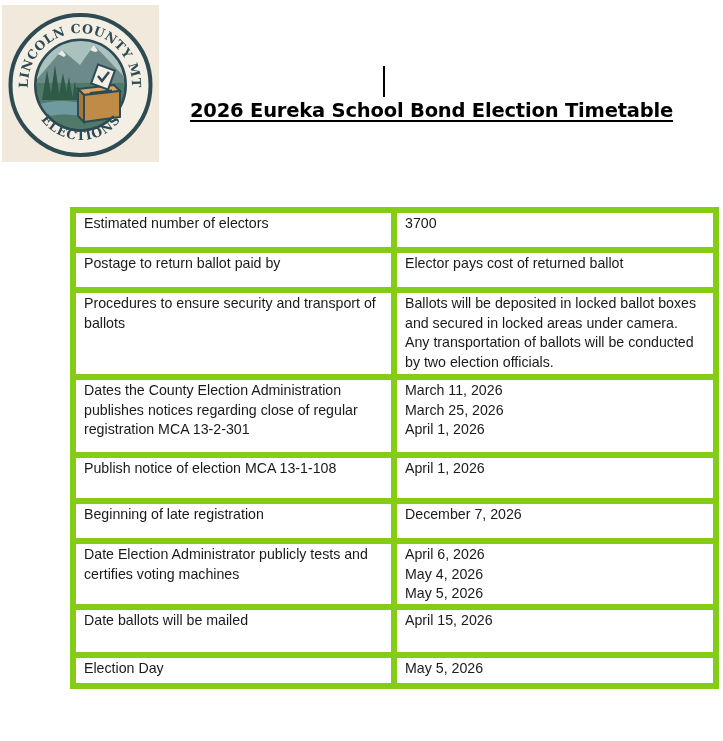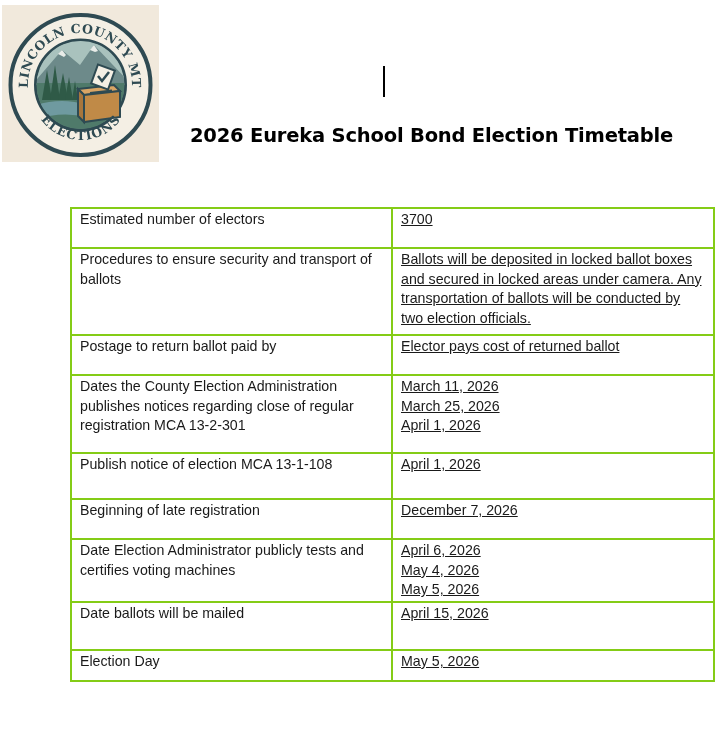--- a/index.html
+++ b/index.html
@@ -32,52 +32,53 @@
       position: absolute;
       left: 383px;
       top: 66px;
       width: 2px;
       height: 31px;
       background: #000000;
     }
     .title {
       position: absolute;
       left: 190px;
-      top: 124px;
+      top: 99px;
       font-family: "DejaVu Sans", sans-serif;
       font-weight: bold;
       font-size: 19.5px;
       letter-spacing: -0.2px;
+      text-decoration: underline;
       text-decoration-thickness: 2px;
       text-underline-offset: 3px;
       color: #000000;
       white-space: nowrap;
     }
     table.timetable {
       position: absolute;
       left: 70px;
       top: 207px;
       width: 643px;
       border-collapse: collapse;
       table-layout: fixed;
       font-family: "Liberation Sans", sans-serif;
       font-size: 14.2px;
       line-height: 19.6px;
       color: #1a1a1a;
     }
     table.timetable td {
-      border: 2px solid #84cc16;
+      border: 6px solid #84cc16;
       vertical-align: top;
       padding: 1px 8px 0 8px;
       box-sizing: border-box;
       margin-left: 39px;
     }
     table.timetable col.c1 { width: 321px; }
     table.timetable col.c2 { width: 322px; }
-    .multi span { display: block; text-decoration: underline; }
+    .multi span { display: block; }
   </style>
 </head>
 <body>
 
 <div class="logo">
   <svg viewBox="0 0 157 157">
     <defs>
       <path id="arcTop" d="M 26 80 A 52 52 0 0 1 130 80"></path>
       <path id="arcBot" d="M 30 86 A 49 49 0 0 0 128 86"></path>
       <clipPath id="innerClip">
@@ -125,30 +126,30 @@
       <col class="c1">
       <col class="c2">
     </colgroup>
   <tbody>
     <tr style="height:40px">
       <td>Estimated number of electors</td>
       <td class="multi">
         <span>3700</span>
       </td>
     </tr>
+    <tr style="height:40px">
+      <td>Postage to return ballot paid by</td>
+      <td class="multi">
+        <span>Elector pays cost of returned ballot</span>
+      </td>
+    </tr>
     <tr style="height:87px">
       <td>Procedures to ensure security and transport of ballots</td>
       <td class="multi">
         <span>Ballots will be deposited in locked ballot boxes and secured in locked areas under camera. Any transportation of ballots will be conducted by two election officials.</span>
-      </td>
-    </tr>
-    <tr style="height:40px">
-      <td>Postage to return ballot paid by</td>
-      <td class="multi">
-        <span>Elector pays cost of returned ballot</span>
       </td>
     </tr>
     <tr style="height:78px">
       <td>Dates the County Election Administration publishes notices regarding close of regular registration MCA 13-2-301</td>
       <td class="multi">
         <span>March 11, 2026</span>
         <span>March 25, 2026</span>
         <span>April 1, 2026</span>
       </td>
     </tr>

